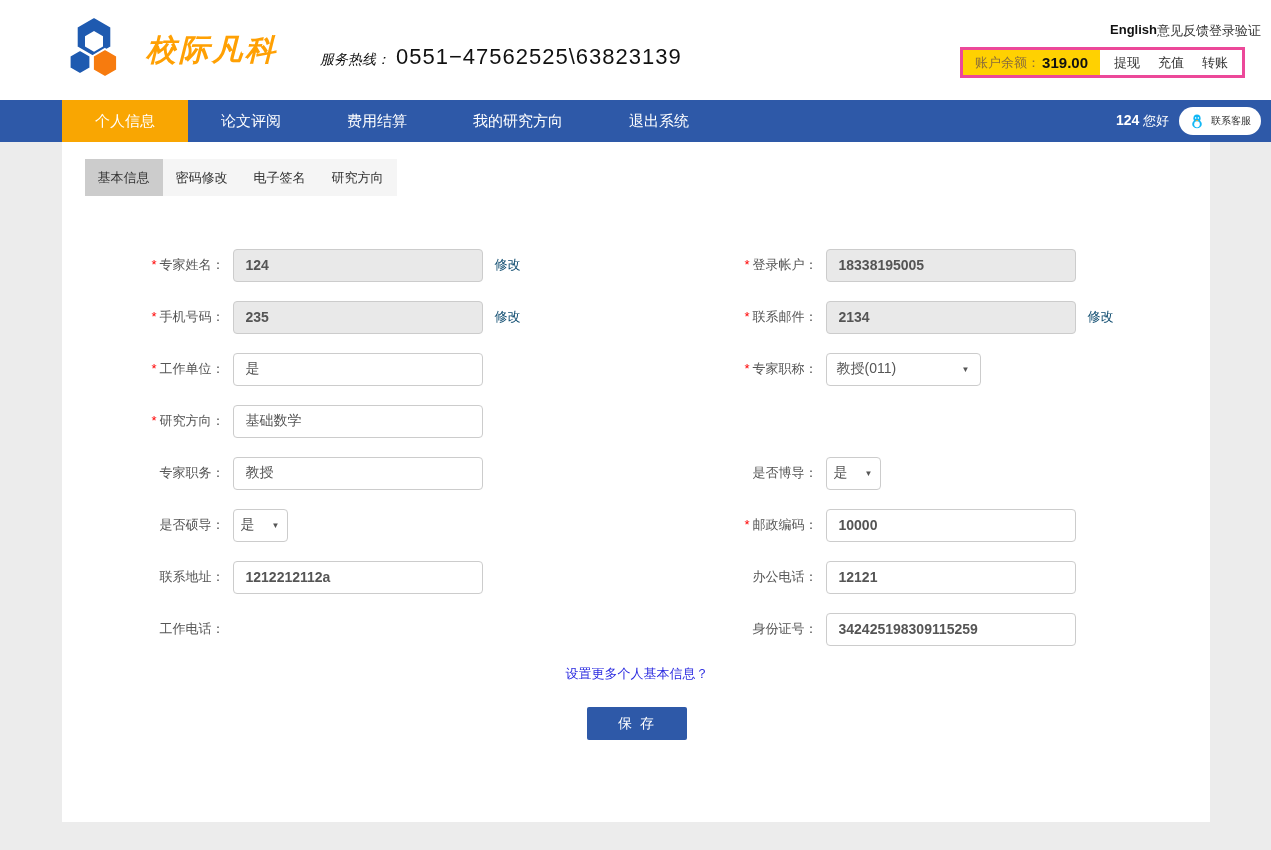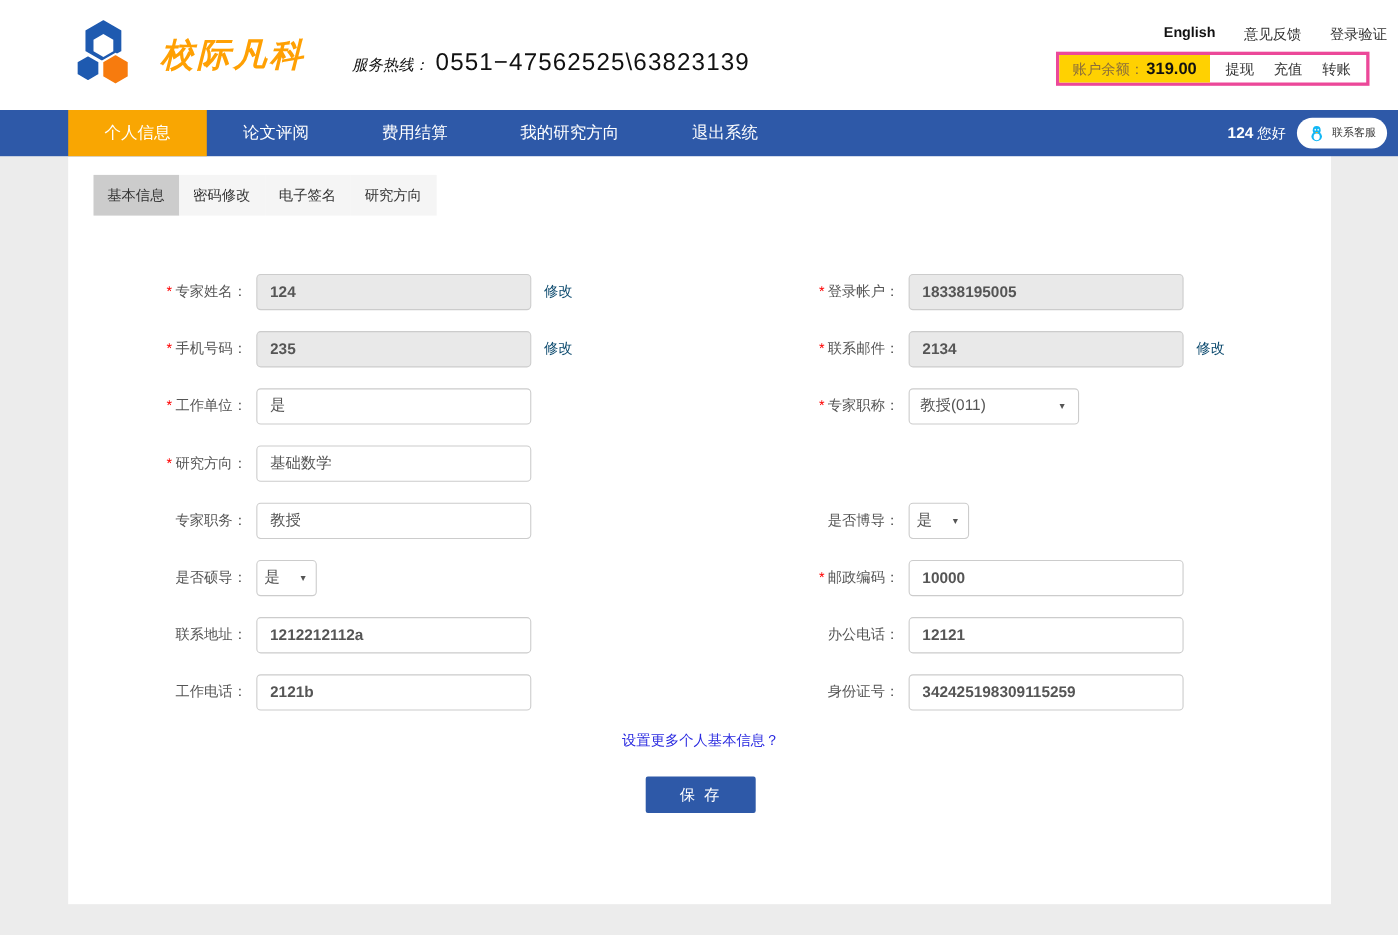--- a/index.html
+++ b/index.html
@@ -7,21 +7,21 @@
   body { width:1271px; height:850px; font-family:"Liberation Sans","DejaVu Sans",sans-serif; color:#555; overflow:hidden; }
 
   
   .header { background:#fff; height:100px; position:relative; padding-left:62px; }
   .brand { position:absolute; left:62px; top:15px; display:flex; align-items:center;gap:12px; }
   .brand svg { width:64px; height:70px; }
   .brand-name { font-size:30px; font-weight:bold; font-style:italic; color:#ffa003; letter-spacing:3px; margin-left:8px; }
   .hotline { position:absolute; left:320px; top:44px; display:flex; align-items:baseline; color:#111; }
   .hotline-label { font-family:"DejaVu Serif","Liberation Serif",serif; font-style:italic; font-size:14px; margin-right:6px; }
   .hotline-number { font-size:22px; letter-spacing:1px; font-weight:400; }
-  .top-links { position:absolute; right:10px; top:22px; display:flex; gap:26px; font-size:13px; }
+  .top-links { position:absolute; right:10px; top:22px; display:flex; font-size:13px; }
   .top-links a { color:#333; text-decoration:none; cursor:pointer; }
   .top-links a.en { font-weight:bold; color:#111; }
   .balance-box { position:absolute; right:26px; top:47px; display:flex; align-items:stretch; border:3px solid #ec4899; background:#fff; height:31px;text-align:right; }
   .balance-yellow { background:#ffd101; display:flex; align-items:center; padding:0 12px; font-size:13px; color:#8a6d3b; }
   .balance-yellow b { color:#111; font-size:15px; margin-left:2px; }
   .balance-actions { display:flex; align-items:center; gap:18px; padding:0 14px; font-size:13px; }
   .balance-actions a { color:#333; text-decoration:none; cursor:pointer; }
 
   
   .nav { background:#2e59a8; height:42px; display:flex; align-items:stretch; padding-left:62px; position:relative; }
@@ -210,21 +210,20 @@
       </div>
       <div class="cell rcol">
         <span class="lbl"><span>办公电话：</span></span>
         <input class="txt bold" value="12121" style="">
       </div>
     </div>
 
     <div class="row">
       <div class="cell">
         <span class="lbl"><span>工作电话：</span></span>
-        <input class="txt bold" value="2121b" style="">
       </div>
       <div class="cell rcol">
         <span class="lbl"><span>身份证号：</span></span>
         <input class="txt bold" value="342425198309115259" style="">
       </div>
     </div>
 
     <div class="more-link-wrap">
       <a class="more-link">设置更多个人基本信息？</a>
     </div>

